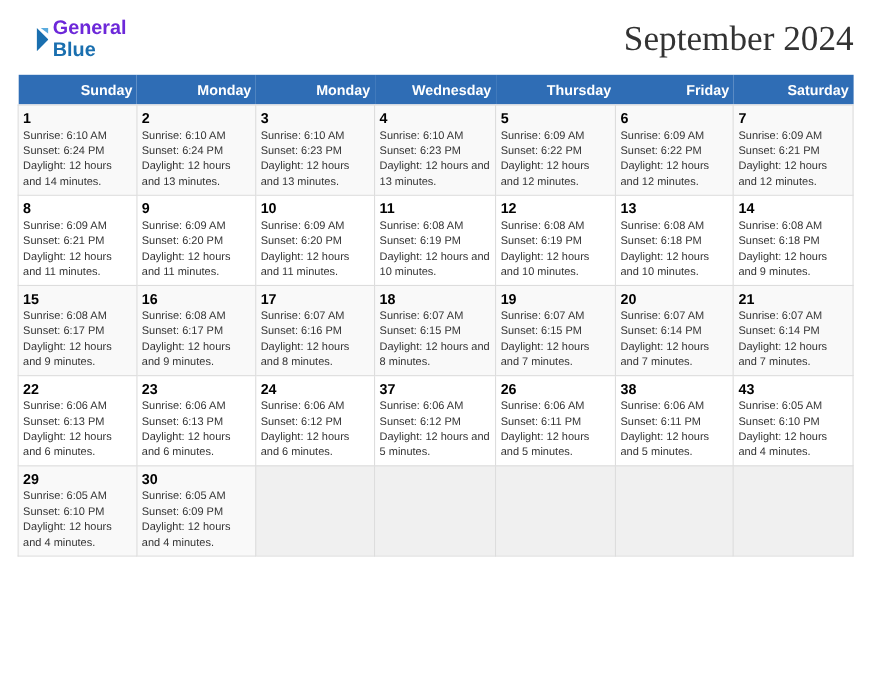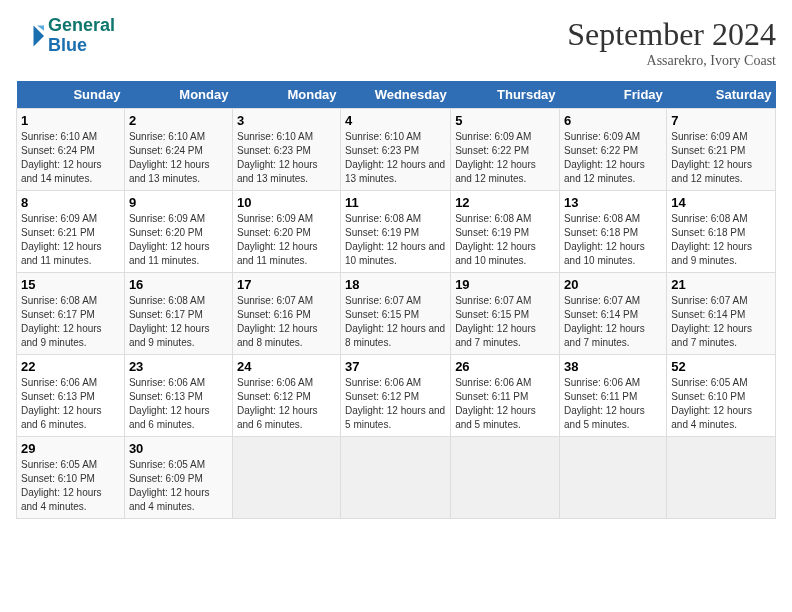--- a/index.html
+++ b/index.html
@@ -21,21 +21,21 @@
       align-items: center;
       gap: 4px;
     }
     .logo-text {
       font-size: 18px;
       font-weight: bold;
       color: #333;
       line-height: 1.1;
     }
     .logo-text span {
-      color: #0f766e;
+      color: #6d28d9;
     }
     .logo-icon {
       width: 28px;
       height: 28px;
     }
     .title-section {
       text-align: right;
       font-family: Liberation Serif, serif;
     }
     .month-title {
@@ -97,21 +97,20 @@
       <polygon points="20,4 32,16 20,28" fill="#1a6faf"></polygon>
       <polygon points="24,4 32,10 32,4" fill="#5aabde"></polygon>
     </svg>
     <div class="logo-text">
       <div><span>General</span></div>
       <div><span style="color:#1a6faf">Blue</span></div>
     </div>
   </div>
   <div class="title-section">
     <div class="month-title">September 2024</div>
-    <div class="subtitle">Assarekro, Ivory Coast</div>
   </div>
 </div>
 
 <table>
   <thead>
     <tr>
     <th>Sunday</th>
         <th>Monday</th>
         <th>Monday</th>
         <th>Wednesday</th>
@@ -230,21 +229,21 @@
         </td>
         <td>
           <span class="day-num">26</span>
           <div class="day-info">Sunrise: 6:06 AM<br>Sunset: 6:11 PM<br>Daylight: 12 hours and 5 minutes.</div>
         </td>
         <td>
           <span class="day-num">38</span>
           <div class="day-info">Sunrise: 6:06 AM<br>Sunset: 6:11 PM<br>Daylight: 12 hours and 5 minutes.</div>
         </td>
         <td>
-          <span class="day-num">52</span>
+          <span class="day-num">43</span>
           <div class="day-info">Sunrise: 6:05 AM<br>Sunset: 6:10 PM<br>Daylight: 12 hours and 4 minutes.</div>
         </td>
       </tr>
       <tr>
         <td>
           <span class="day-num">29</span>
           <div class="day-info">Sunrise: 6:05 AM<br>Sunset: 6:10 PM<br>Daylight: 12 hours and 4 minutes.</div>
         </td>
         <td>
           <span class="day-num">30</span>

